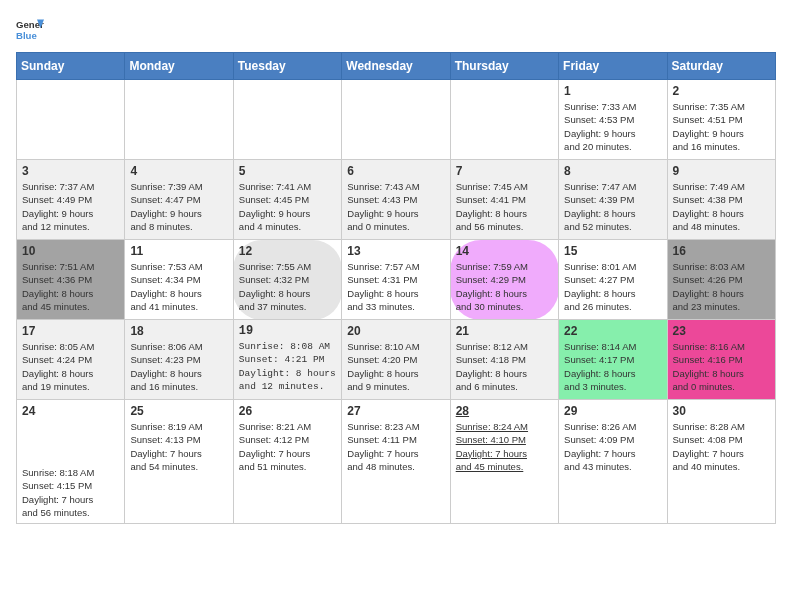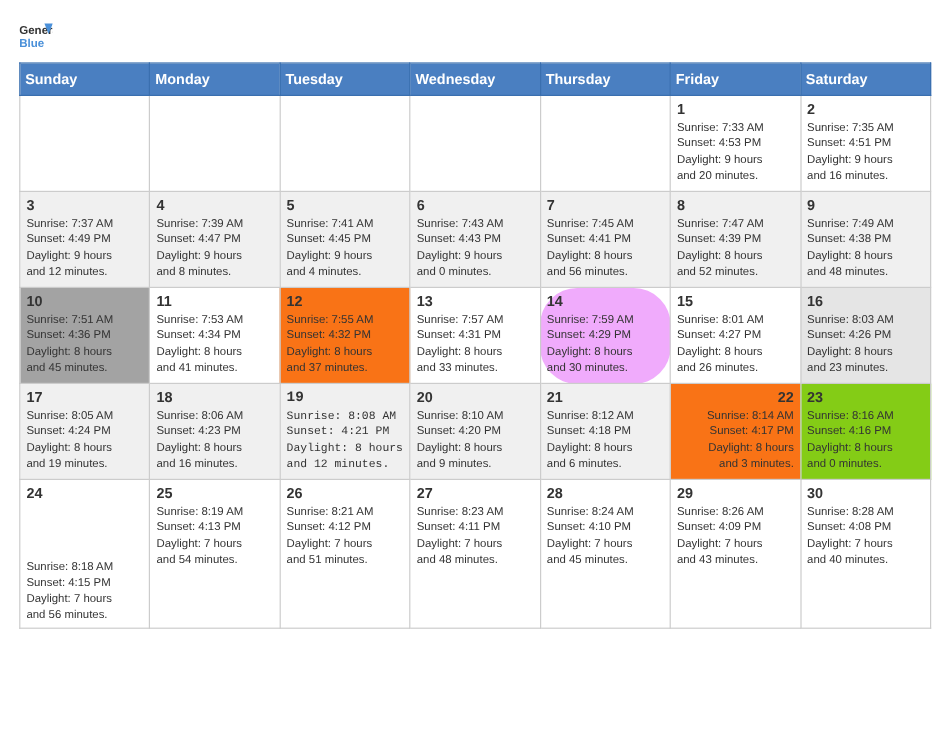--- a/index.html
+++ b/index.html
@@ -193,21 +193,21 @@
 Daylight: 8 hours
 and 45 minutes.</div>
         </td>
         <td style="background: rgb(255, 255, 255);">
           <span class="day-number">11</span>
           <div class="day-info" style="white-space: pre-line;">Sunrise: 7:53 AM
 Sunset: 4:34 PM
 Daylight: 8 hours
 and 41 minutes.</div>
         </td>
-        <td style="background: #f97316;">
+        <td style="background: #e5e5e5; border-radius: 29px;">
           <span class="day-number">12</span>
           <div class="day-info" style="white-space: pre-line;">Sunrise: 7:55 AM
 Sunset: 4:32 PM
 Daylight: 8 hours
 and 37 minutes.</div>
         </td>
         <td style="background: rgb(255, 255, 255);">
           <span class="day-number">13</span>
           <div class="day-info" style="white-space: pre-line;">Sunrise: 7:57 AM
 Sunset: 4:31 PM
@@ -221,21 +221,21 @@
 Daylight: 8 hours
 and 30 minutes.</div>
         </td>
         <td style="background: rgb(255, 255, 255);">
           <span class="day-number">15</span>
           <div class="day-info" style="white-space: pre-line;">Sunrise: 8:01 AM
 Sunset: 4:27 PM
 Daylight: 8 hours
 and 26 minutes.</div>
         </td>
-        <td style="background: #e5e5e5; margin-left: 40px;">
+        <td style="background: #a3a3a3; margin-left: 40px;">
           <span class="day-number">16</span>
           <div class="day-info" style="white-space: pre-line;">Sunrise: 8:03 AM
 Sunset: 4:26 PM
 Daylight: 8 hours
 and 23 minutes.</div>
         </td>
       </tr>
       <tr>
         <td style="background: rgb(240, 240, 240);">
           <span class="day-number">17</span>
@@ -265,28 +265,28 @@
 Daylight: 8 hours
 and 9 minutes.</div>
         </td>
         <td style="background: rgb(240, 240, 240);">
           <span class="day-number">21</span>
           <div class="day-info" style="white-space: pre-line;">Sunrise: 8:12 AM
 Sunset: 4:18 PM
 Daylight: 8 hours
 and 6 minutes.</div>
         </td>
-        <td style="background: #f97316; text-align: right;">
+        <td style="background: #86efac;">
           <span class="day-number">22</span>
           <div class="day-info" style="white-space: pre-line;">Sunrise: 8:14 AM
 Sunset: 4:17 PM
 Daylight: 8 hours
 and 3 minutes.</div>
         </td>
-        <td style="background: #84cc16;">
+        <td style="background: #ec4899;">
           <span class="day-number">23</span>
           <div class="day-info" style="white-space: pre-line;">Sunrise: 8:16 AM
 Sunset: 4:16 PM
 Daylight: 8 hours
 and 0 minutes.</div>
         </td>
       </tr>
       <tr>
         <td style="background: rgb(255, 255, 255);">
           <span class="day-number">24</span>
@@ -309,21 +309,21 @@
 Daylight: 7 hours
 and 51 minutes.</div>
         </td>
         <td style="background: rgb(255, 255, 255);">
           <span class="day-number">27</span>
           <div class="day-info" style="white-space: pre-line;">Sunrise: 8:23 AM
 Sunset: 4:11 PM
 Daylight: 7 hours
 and 48 minutes.</div>
         </td>
-        <td style="background: rgb(255, 255, 255);">
+        <td style="background: rgb(255, 255, 255); text-decoration: underline;">
           <span class="day-number">28</span>
           <div class="day-info" style="white-space: pre-line;">Sunrise: 8:24 AM
 Sunset: 4:10 PM
 Daylight: 7 hours
 and 45 minutes.</div>
         </td>
         <td style="background: rgb(255, 255, 255);">
           <span class="day-number">29</span>
           <div class="day-info" style="white-space: pre-line;">Sunrise: 8:26 AM
 Sunset: 4:09 PM

